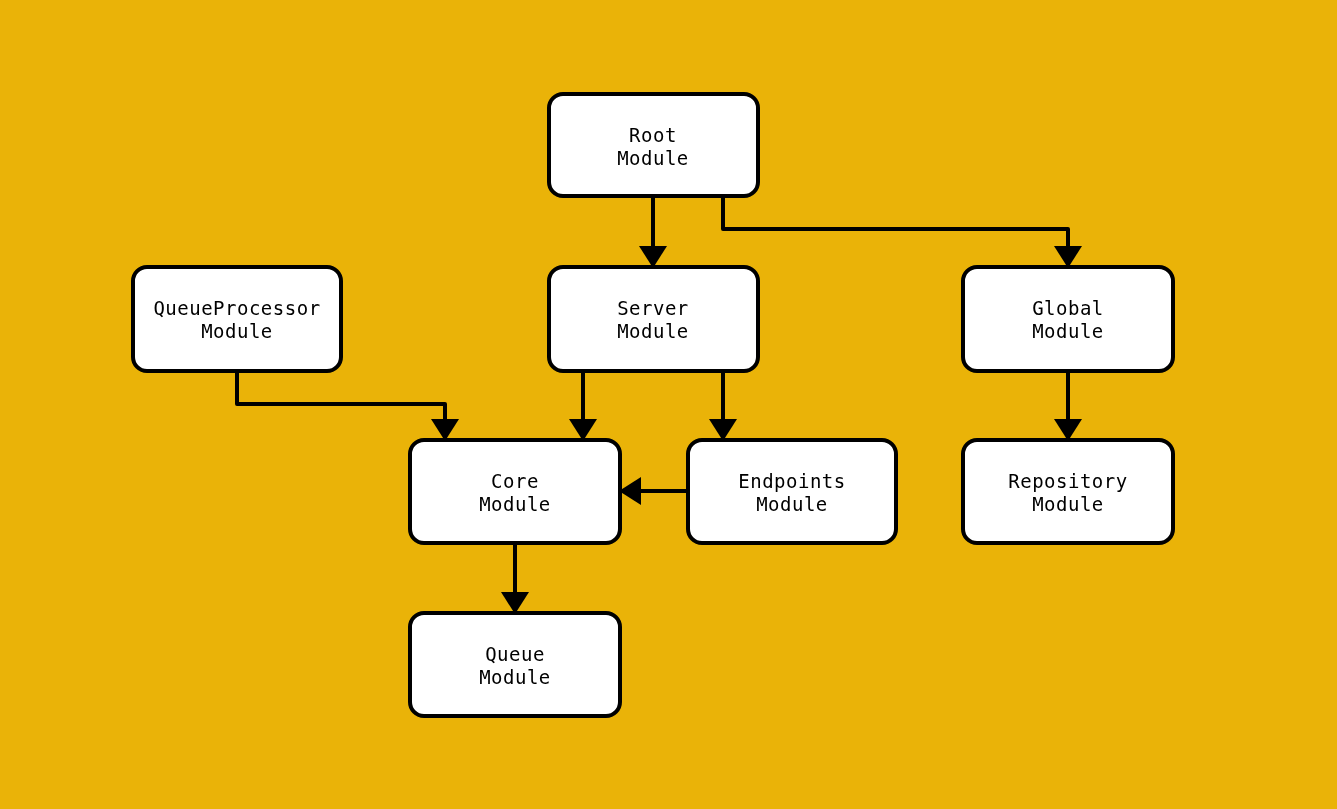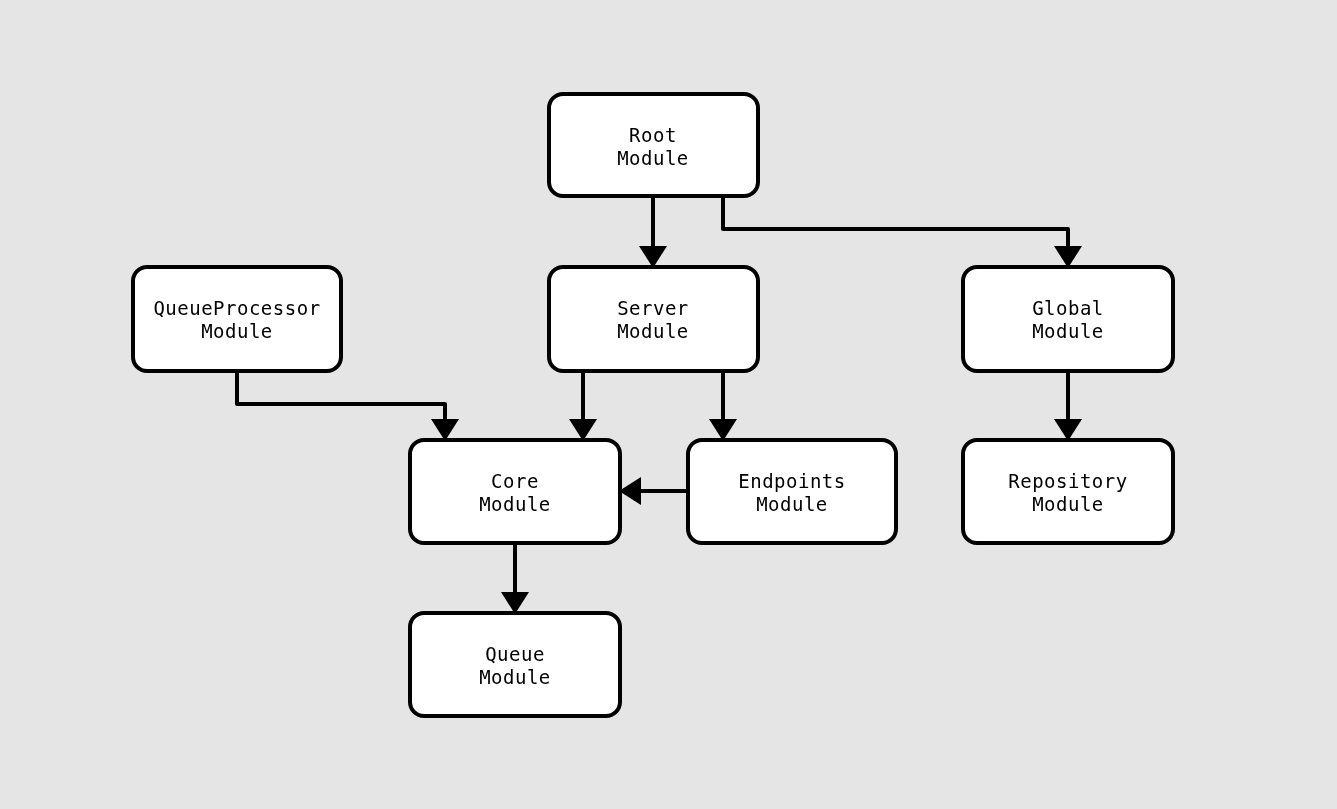--- a/index.html
+++ b/index.html
@@ -11,21 +11,21 @@
   body {
     width: 1337px;
     height: 809px;
     overflow: hidden;
     font-family: "DejaVu Sans Mono", monospace;
   }
   #diagram-root {
     position: relative;
     width: 1337px;
     height: 809px;
-    background: #e5e5e5;
+    background: #eab308;
   }
   svg#graph {
     display: block;
     width: 1337px;
     height: 809px;
   }
   .node-box {
     fill: #ffffff;
     stroke: #000000;
     stroke-width: 4;

